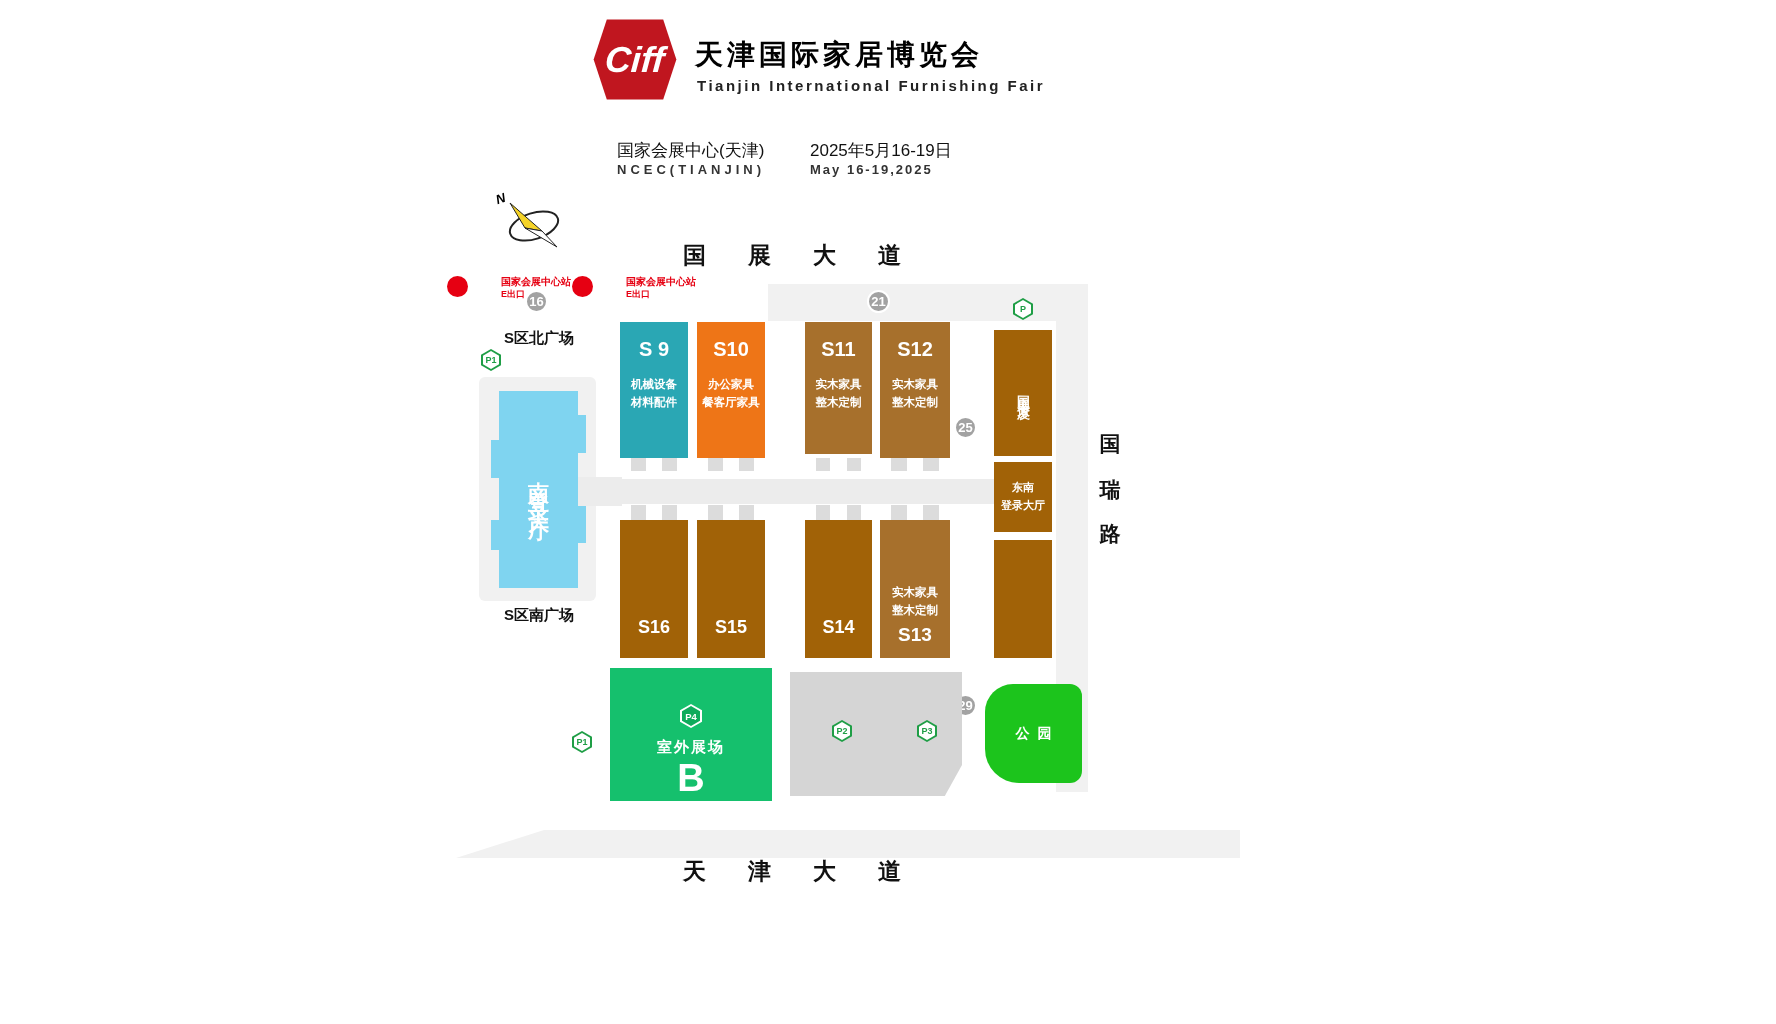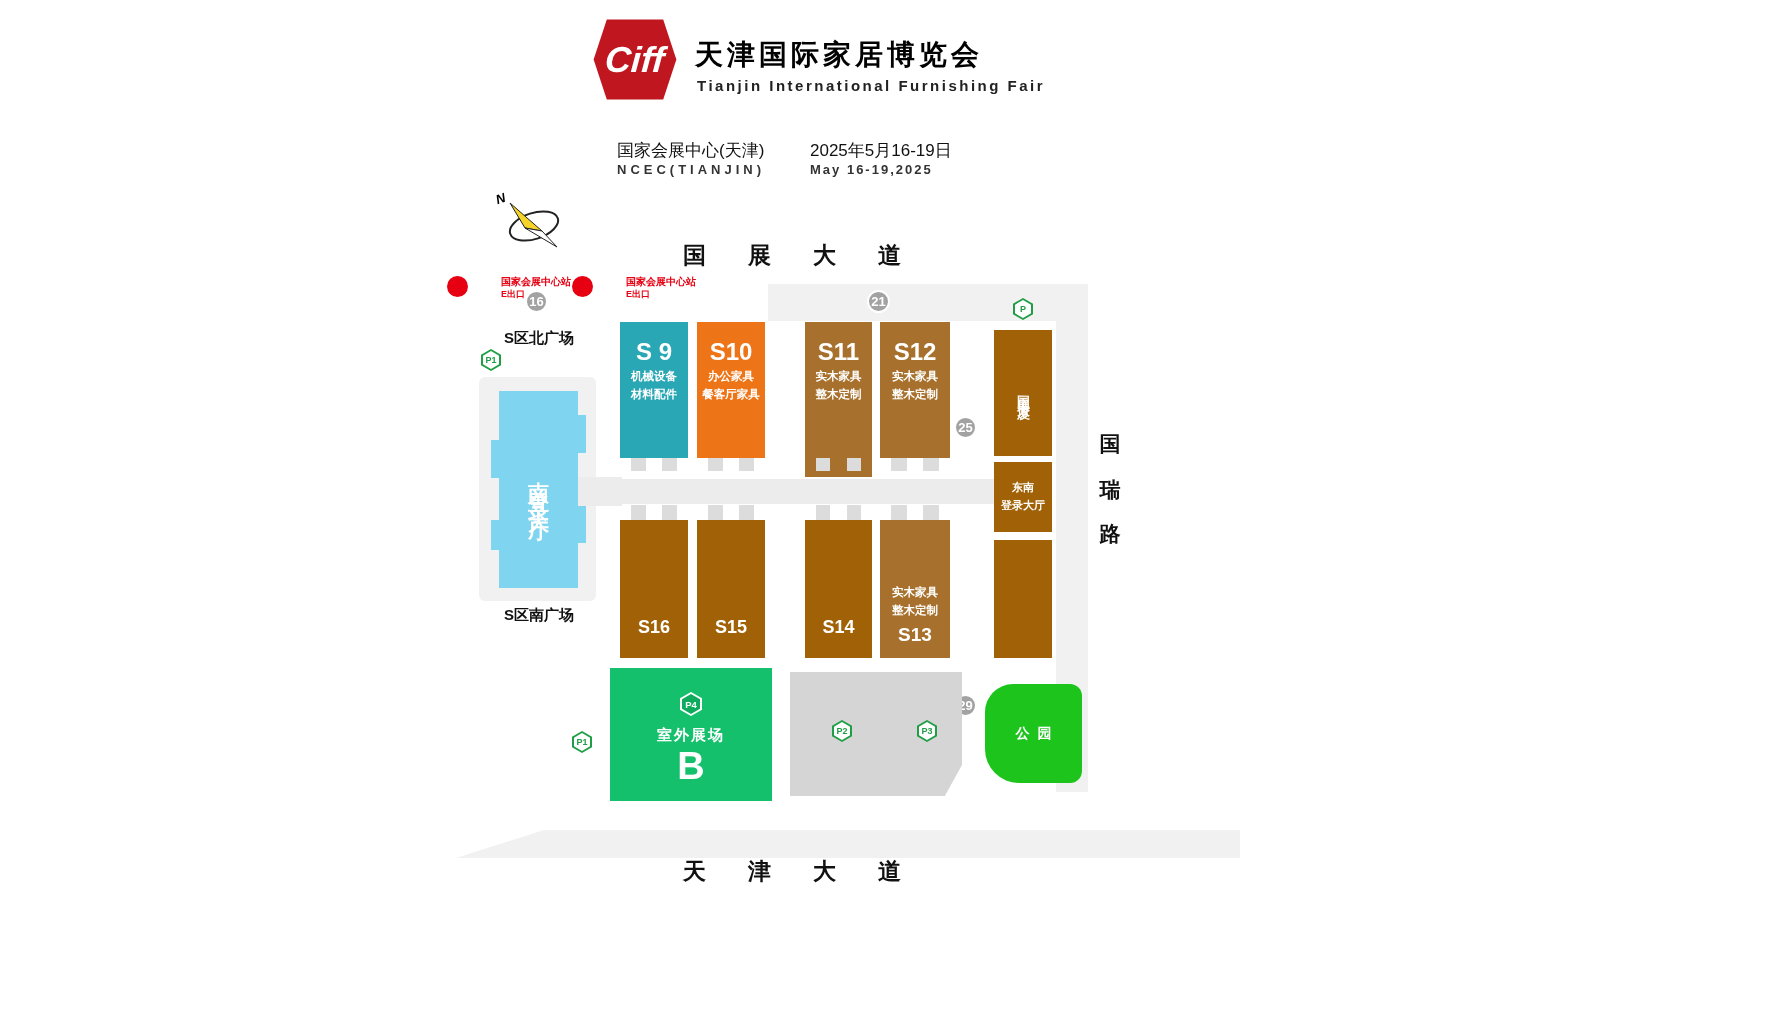--- a/index.html
+++ b/index.html
@@ -33,21 +33,21 @@
   .hex{width:20px;height:22px;clip-path:polygon(50% 0,100% 26%,100% 74%,50% 100%,0 74%,0 26%);
     background:#1f9e46;display:flex;align-items:center;justify-content:center;}
   .hex::before{content:"";position:absolute;inset:2px;clip-path:polygon(50% 0,100% 26%,100% 74%,50% 100%,0 74%,0 26%);background:#fff;}
   .hex .hx{position:relative;font-size:9px;font-weight:700;color:#1f9e46;}
   .hex.inv{background:#fff;width:22px;height:24px;}
   .hex.inv::before{background:#0fab5c;}
   .hex.inv .hx{color:#fff;font-size:9.5px;}
 
   
   .hall{display:flex;flex-direction:column;align-items:center;color:#fff;text-align:center;box-sizing:border-box;}
-  .hall .hid{font-size:24px;font-weight:700;margin-top:16px;margin-bottom:2px;}
+  .hall .hid{font-size:20px;font-weight:700;margin-top:16px;margin-bottom:15px;}
   .hall .cat{font-size:11.5px;font-weight:700;line-height:1.55;}
   .hall-b{justify-content:flex-end;padding-bottom:20px;}
   .hall-b .hid{margin:0;font-size:18px;}
   .hall-s13{justify-content:flex-end;padding-bottom:12px;}
   .hall-s13 .hid{margin:4px 0 0 0;font-size:19px;}
   .teal{background:#2aa7b4;} .orange{background:#ee7517;} .brown{background:#a7702c;}
   .ghall{background:#a16207;}
   .stubs{background:linear-gradient(90deg,transparent 0 16%,#dcdcdc 16% 38%,transparent 38% 62%,#dcdcdc 62% 84%,transparent 84%);}
   .corridor{background:#ececec;}
 
@@ -122,21 +122,21 @@
   <div class="abs hall teal" style="left:620px;top:322px;width:68px;height:136px;">
     <div class="hid">S 9</div>
     <div class="cat">机械设备</div>
     <div class="cat">材料配件</div>
   </div>
   <div class="abs hall orange" style="left:697px;top:322px;width:68px;height:136px;">
     <div class="hid">S10</div>
     <div class="cat">办公家具</div>
     <div class="cat">餐客厅家具</div>
   </div>
-  <div class="abs hall brown" style="left:805px;top:322px;width:67px;height:155px;align-items:center;">
+  <div class="abs hall brown" style="left:805px;top:322px;width:67px;height:132px;align-items:center;">
     <div class="hid">S11</div>
     <div class="cat">实木家具</div>
     <div class="cat">整木定制</div>
   </div>
   <div class="abs hall brown" style="left:880px;top:322px;width:70px;height:136px;">
     <div class="hid">S12</div>
     <div class="cat">实木家具</div>
     <div class="cat">整木定制</div>
   </div>
 
@@ -170,21 +170,21 @@
   <div class="abs hall ghall hall-b" style="left:805px;top:520px;width:67px;height:138px;">
     <div class="hid">S14</div>
   </div>
   <div class="abs hall brown hall-s13" style="left:880px;top:520px;width:70px;height:138px;">
     <div class="cat">实木家具</div>
     <div class="cat">整木定制</div>
     <div class="hid">S13</div>
   </div>
 
   <div class="abs" style="left:610px;top:668px;width:162px;height:133px;background:#15c06d;display:flex;flex-direction:column;align-items:center;">
-    <div class="hex inv" style="position:relative;margin-top:24px;text-align:center;">
+    <div class="hex inv" style="position:relative;margin-top:36px;text-align:center;">
       <span class="hx">P4</span>
     </div>
     <div style="color:#fff;font-weight:700;font-size:15px;letter-spacing:2px;margin-top:10px;">室外展场</div>
     <div style="color:#fff;font-weight:700;font-size:38px;line-height:1;margin-top:2px;">B</div>
   </div>
 
   <div class="abs" style="left:790px;top:672px;width:172px;height:124px;background:#d5d5d5;clip-path:polygon(0 0,100% 0,100% 75%,90% 100%,0 100%);"></div>
 
   <div class="abs" style="left:985px;top:684px;width:97px;height:99px;background:#1cc41c;border-radius:28px 12px 12px 34px;display:flex;align-items:center;justify-content:center;">
     <span style="color:#fff;font-weight:700;font-size:14px;letter-spacing:8px;margin-left:8px;">公园</span>

